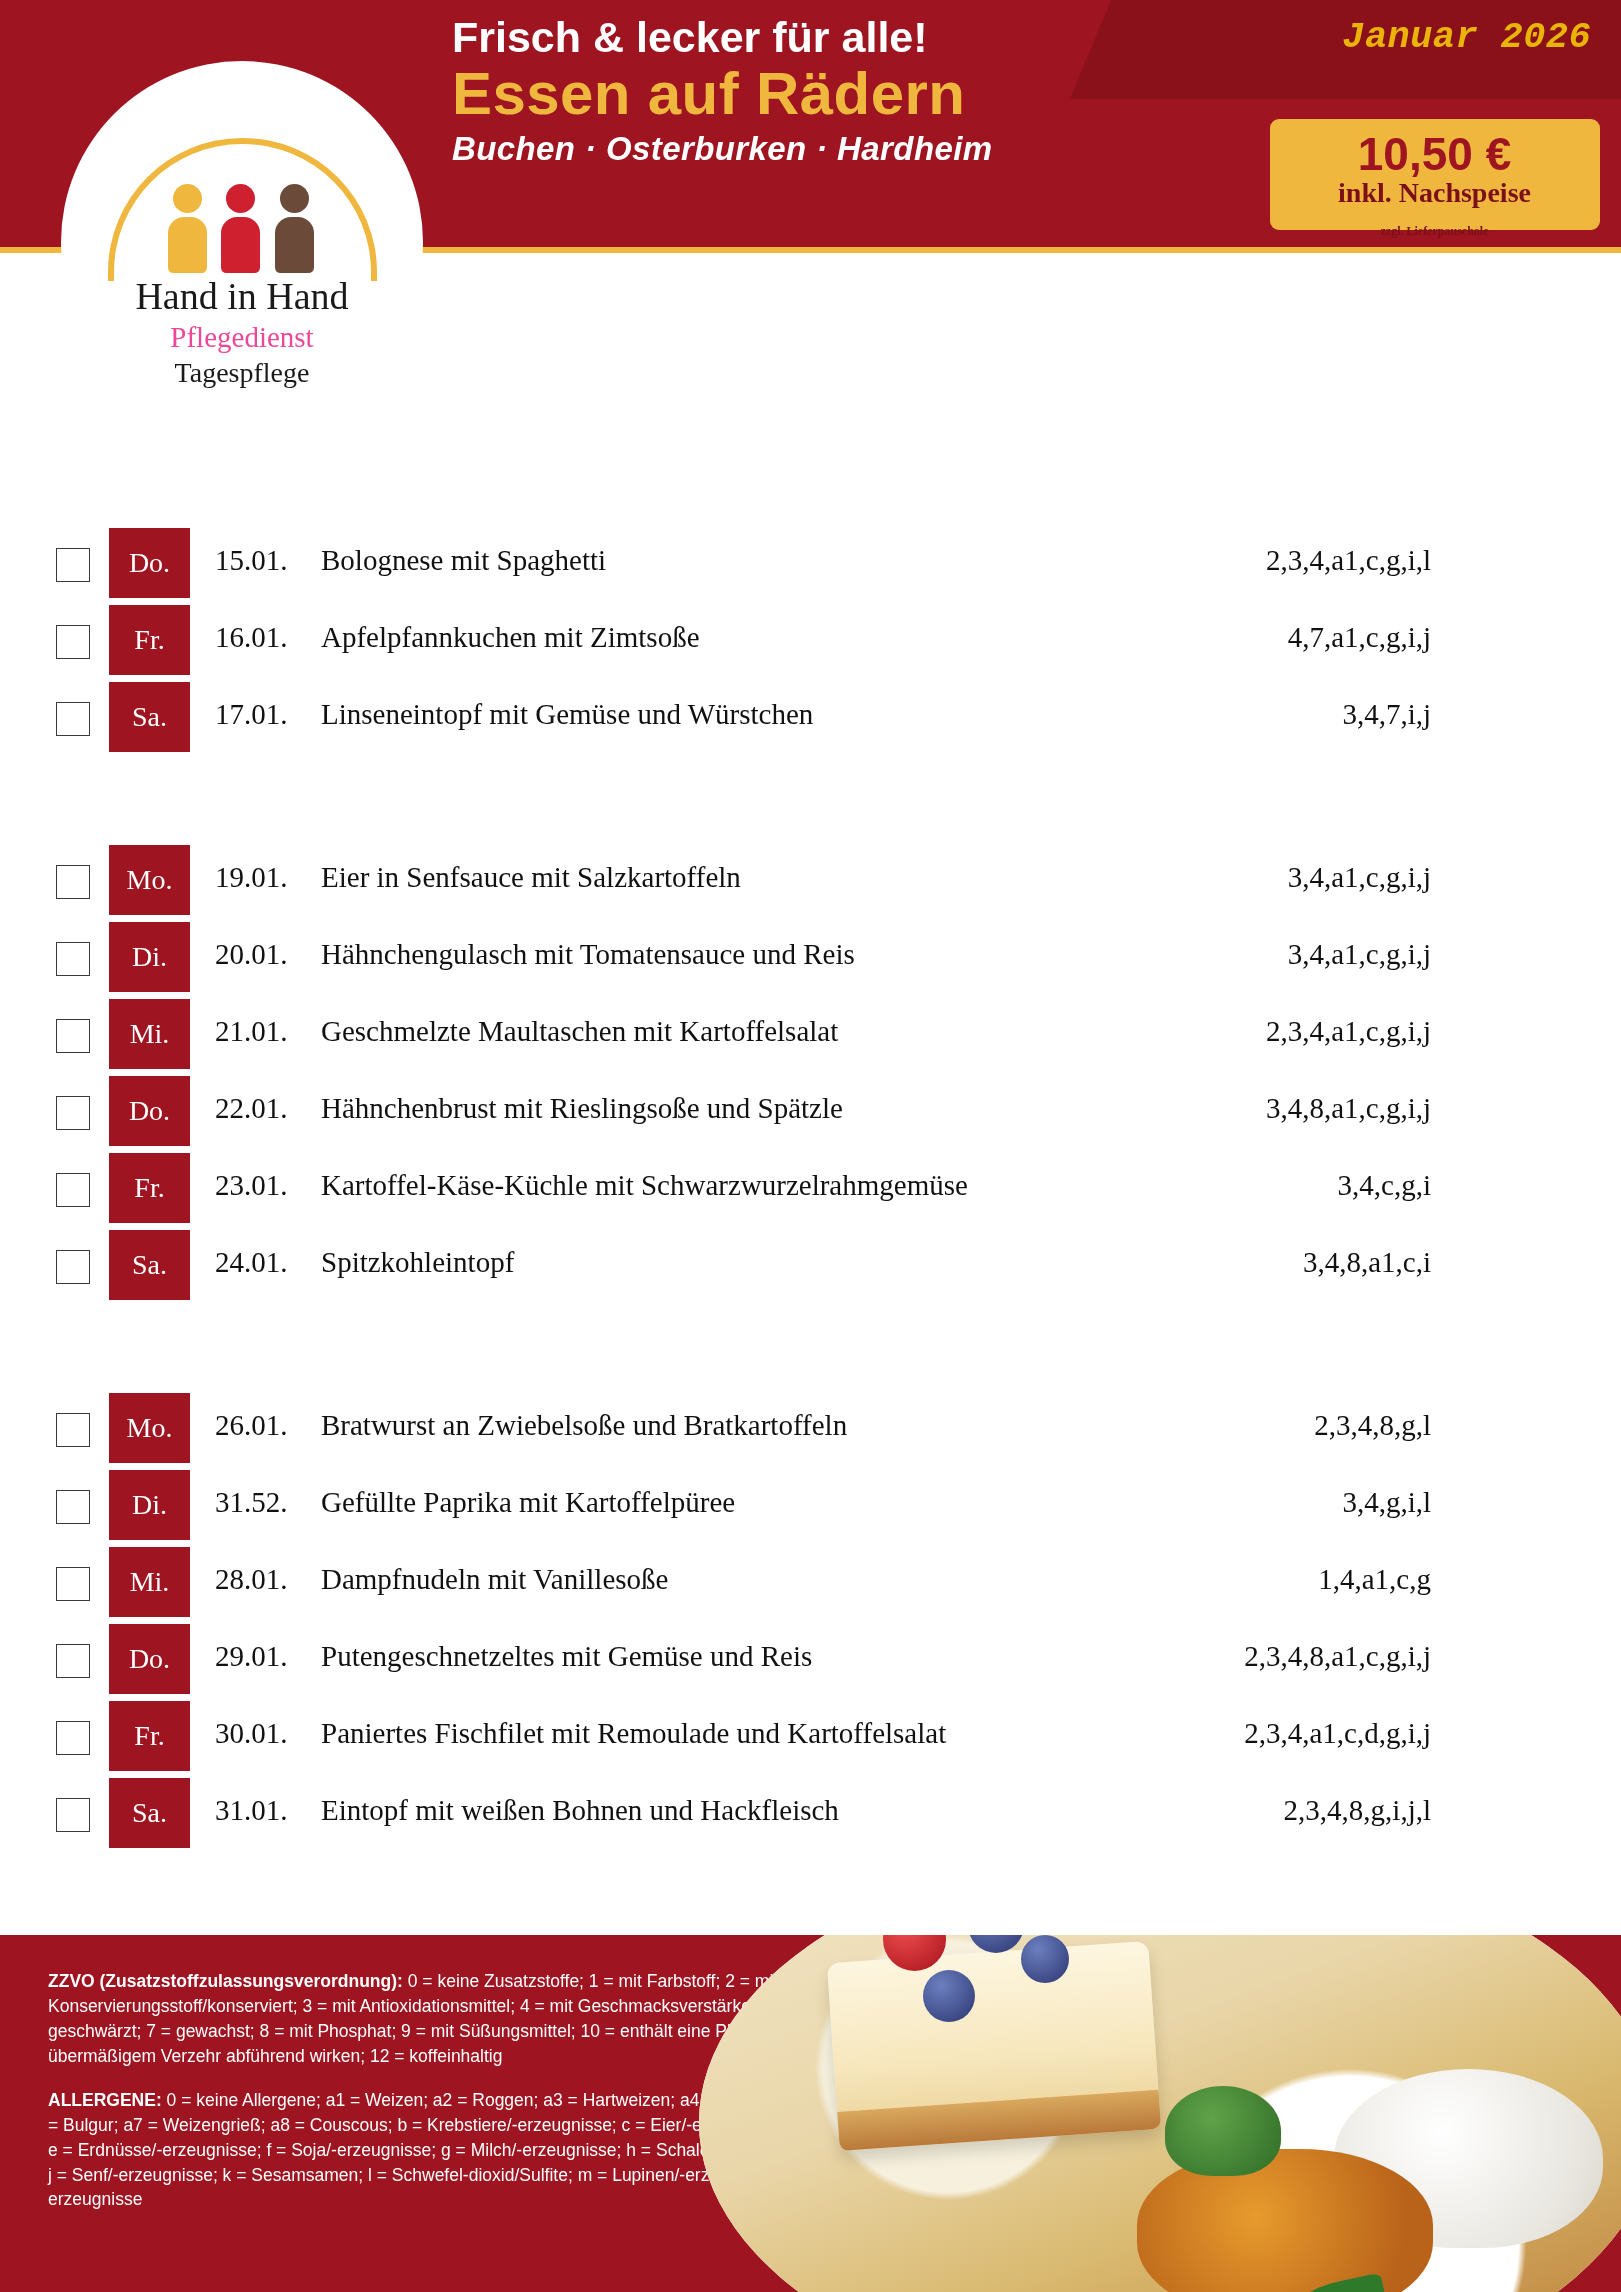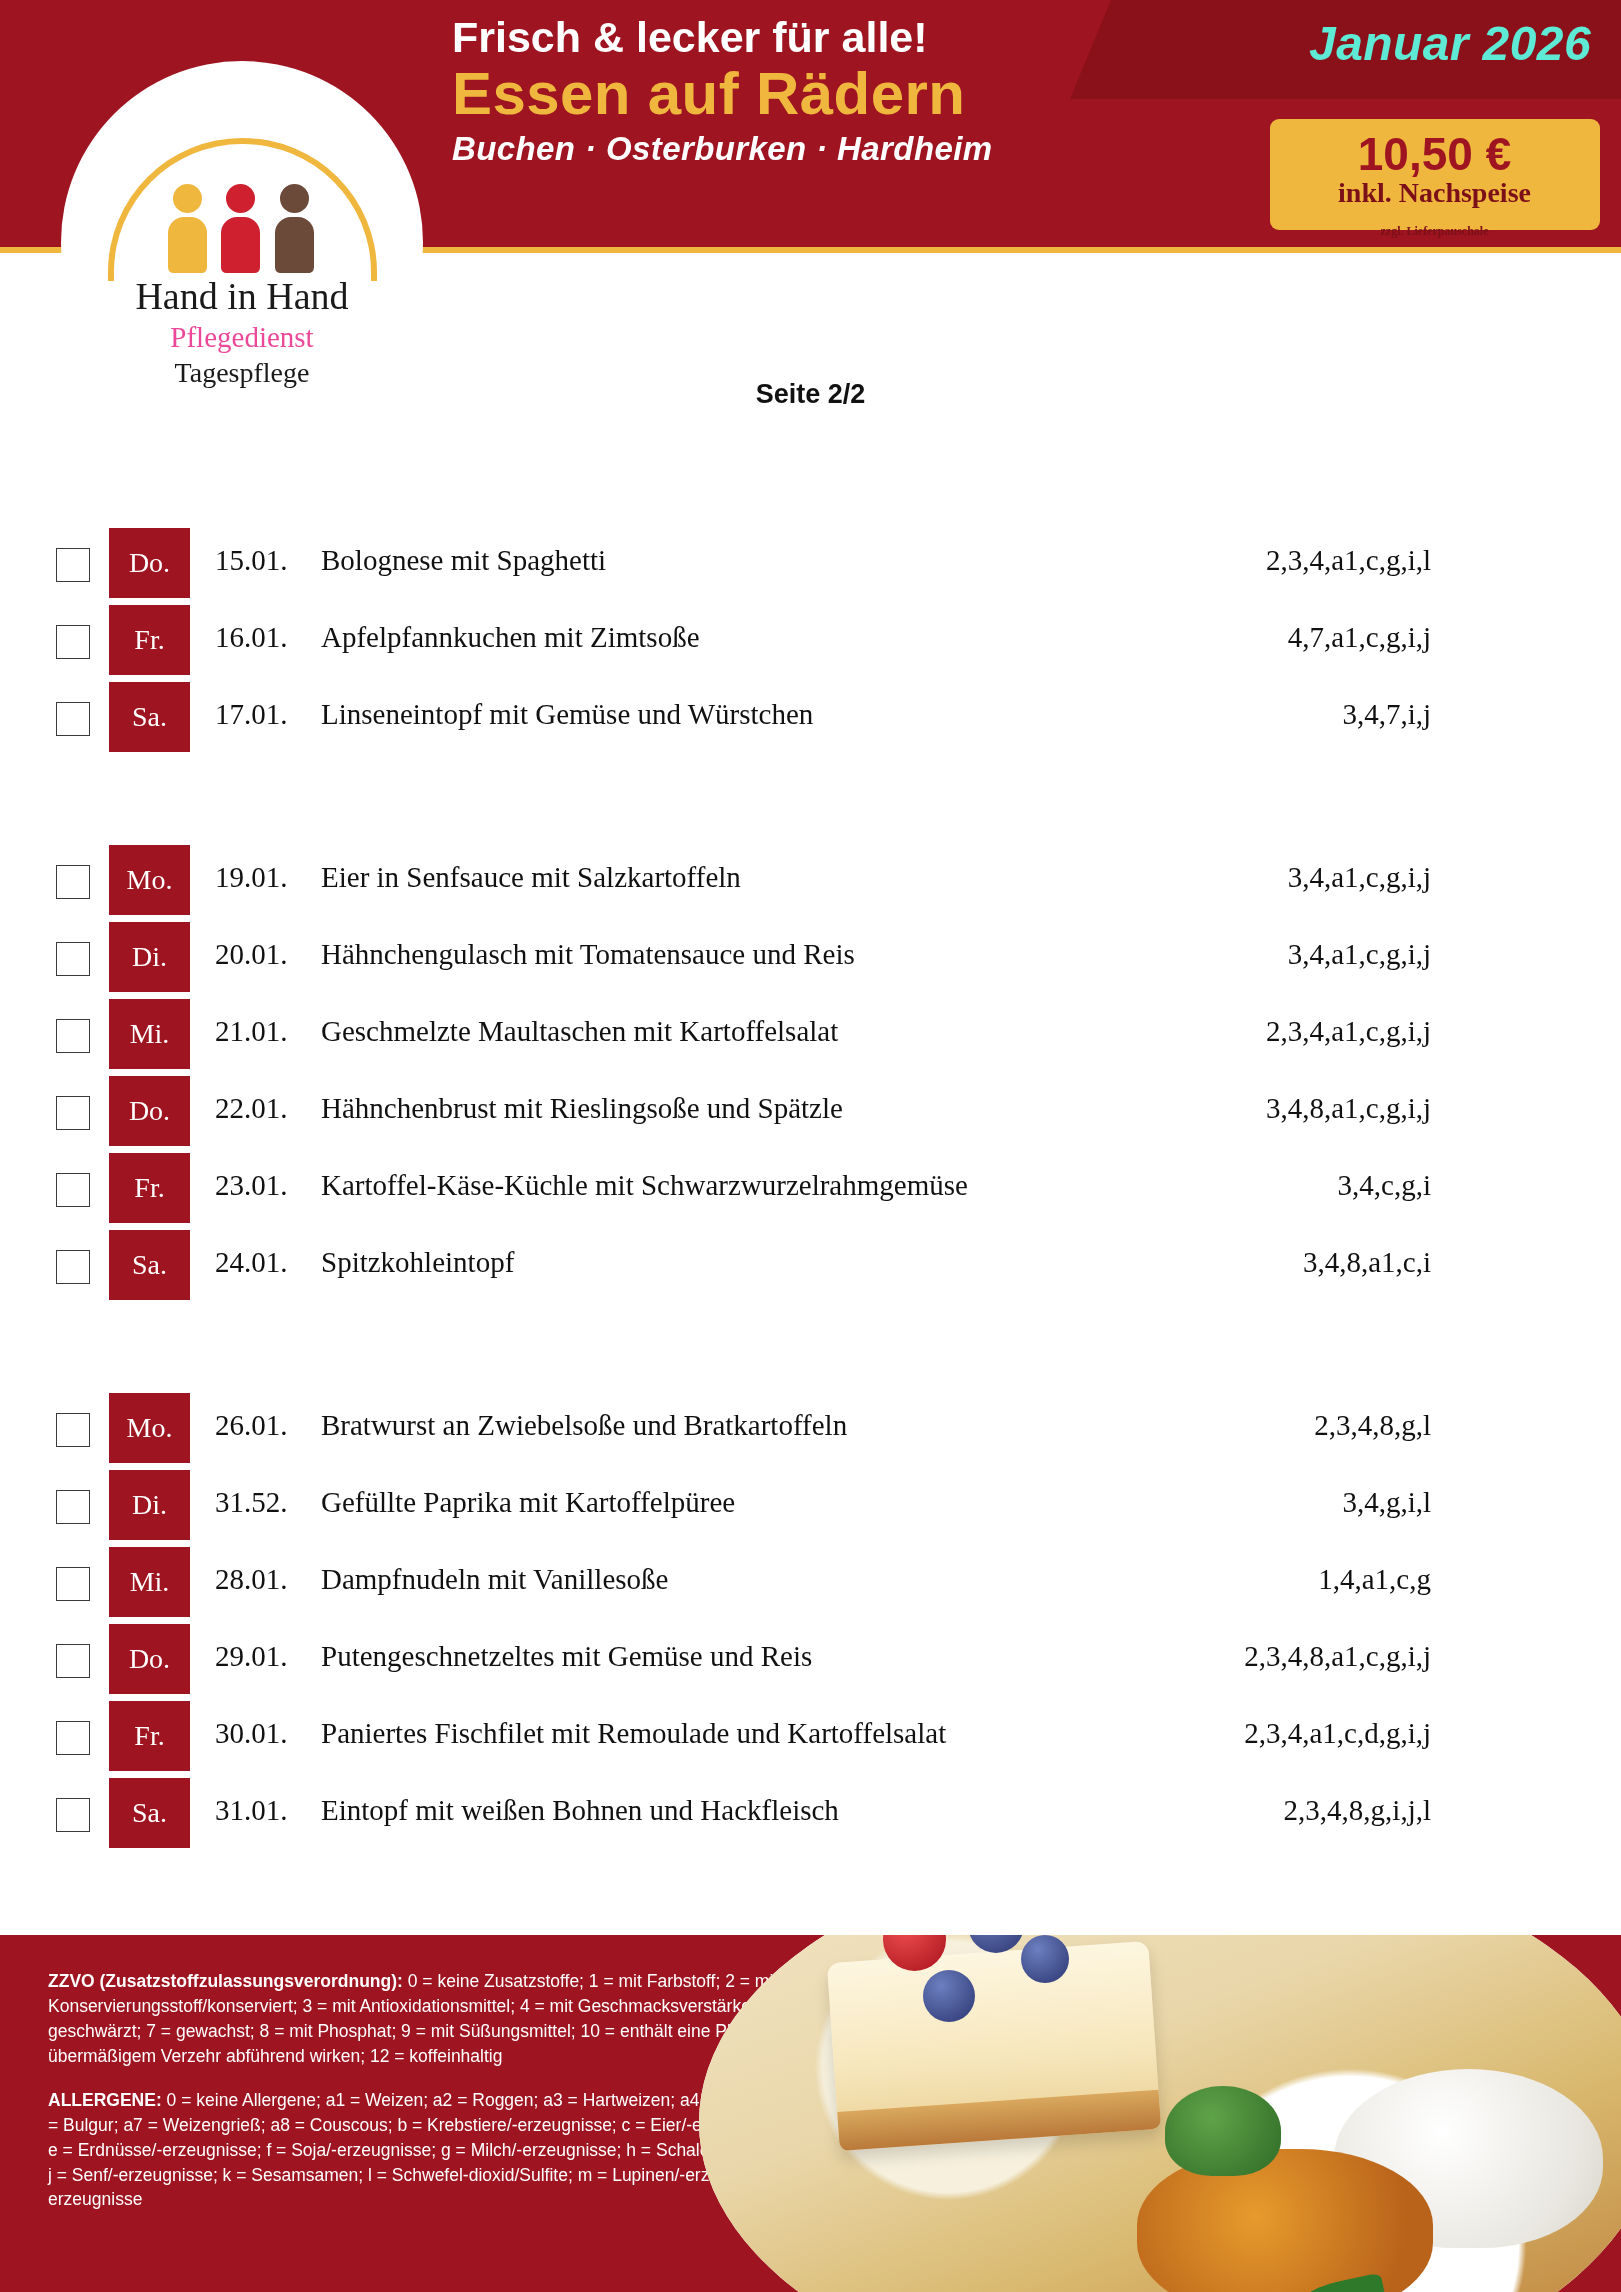--- a/index.html
+++ b/index.html
@@ -37,25 +37,25 @@
     position: absolute;
     left: -41px; top: 0;
     width: 0; height: 0;
     border-style: solid;
     border-width: 0 0 99px 41px;
     border-color: transparent transparent #8a1019 transparent;
   }
   .month {
     position: absolute;
     right: 30px; top: 16px;
-    font-family: Liberation Sans, sans-serif;
+    font-family: Liberation Mono, monospace;
     font-style: italic;
     font-weight: bold;
-    font-size: 48px;
-    color: #5eead4;
+    font-size: 37px;
+    color: #eab308;
     letter-spacing: 0.4px;
   }
   .title1 {
     position: absolute;
     left: 452px; top: 12.5px;
     font-family: "Liberation Sans", sans-serif;
     font-weight: bold;
     font-size: 43px;
     color: #ffffff;
   }
@@ -364,21 +364,20 @@
       <div class="fig brown">
           <div class="head"></div>
           <div class="body"></div>
         </div>
     </div>
     <div class="logo-name">Hand in Hand</div>
     <div class="logo-l2">Pflegedienst</div>
     <div class="logo-l3">Tagespflege</div>
   </div>
 
-  <div class="page-label">Seite 2/2</div>
 
   <div class="menu">
 
     <div class="group">
       <div class="row">
         <div class="checkbox"></div>
         <div class="daybox">Do.</div>
         <div class="date">15.01.</div>
         <div class="dish">Bolognese mit Spaghetti</div>
         <div class="codes">2,3,4,a1,c,g,i,l</div>

